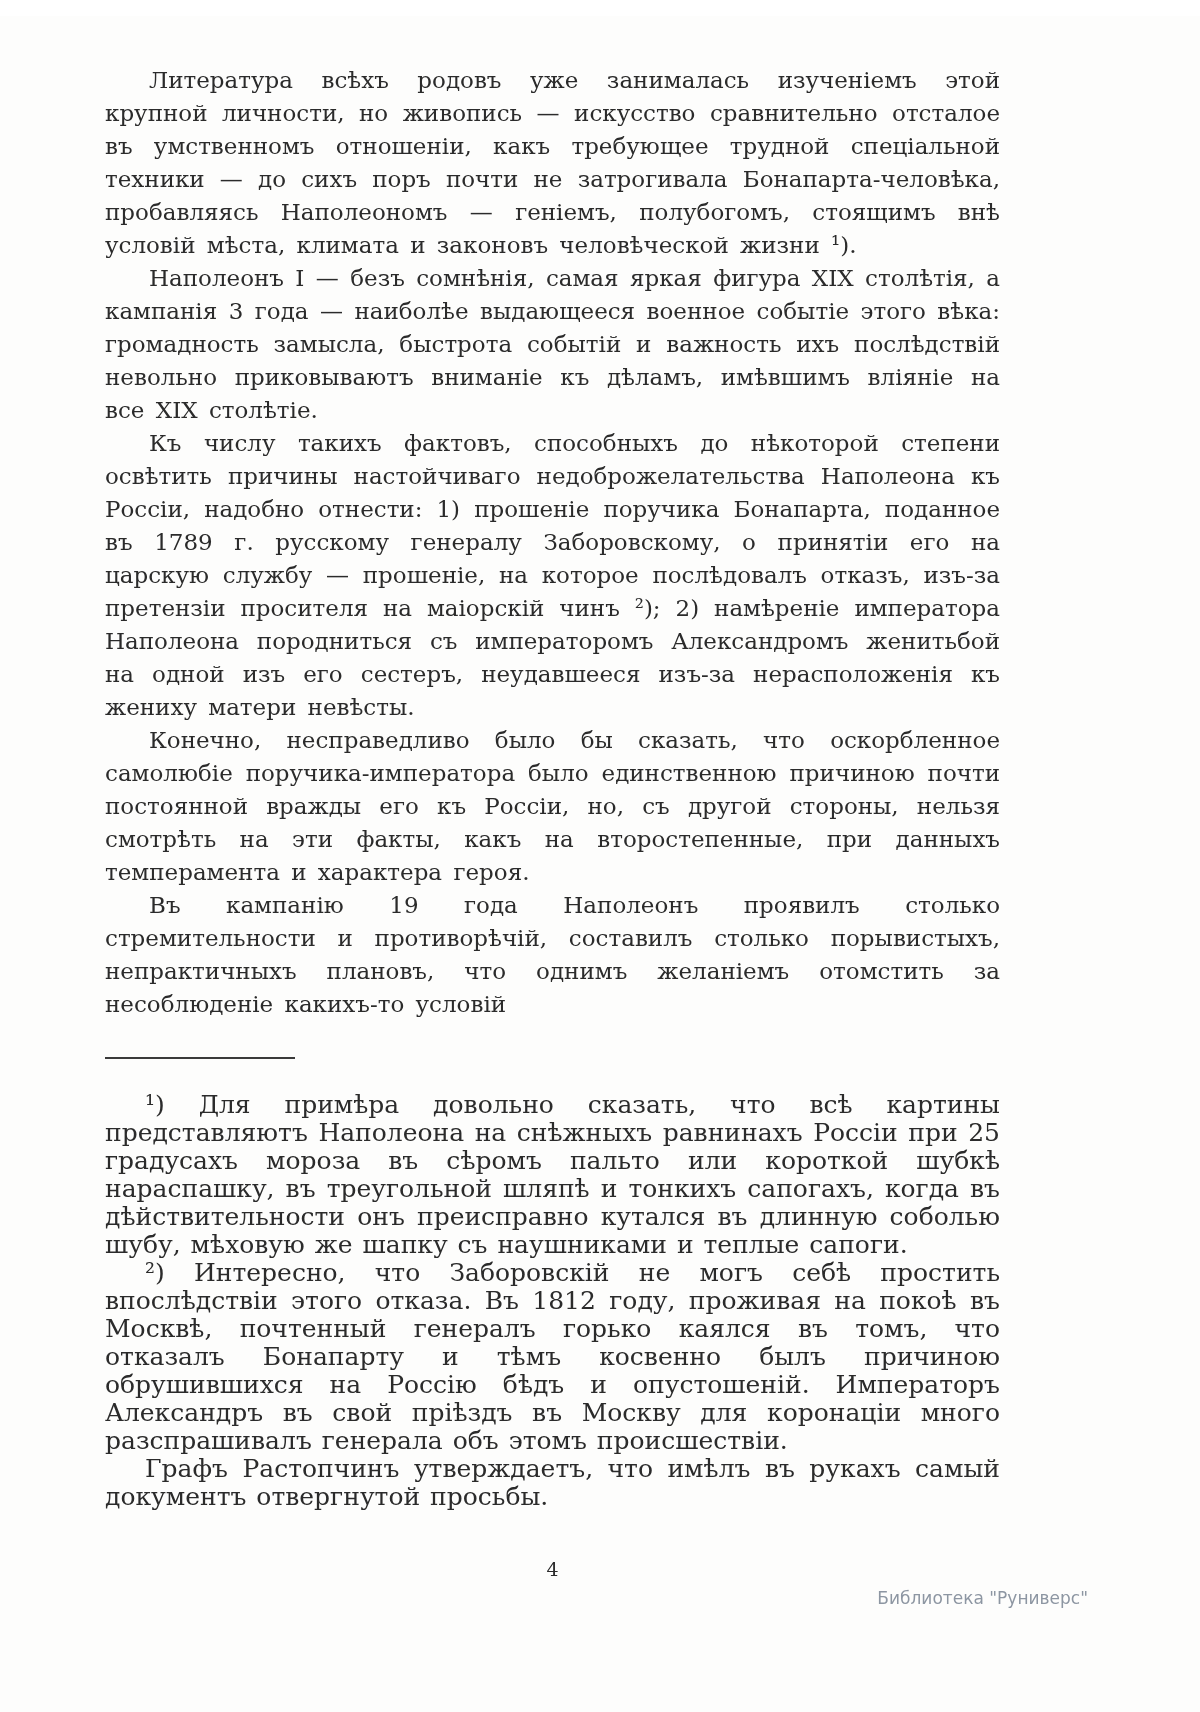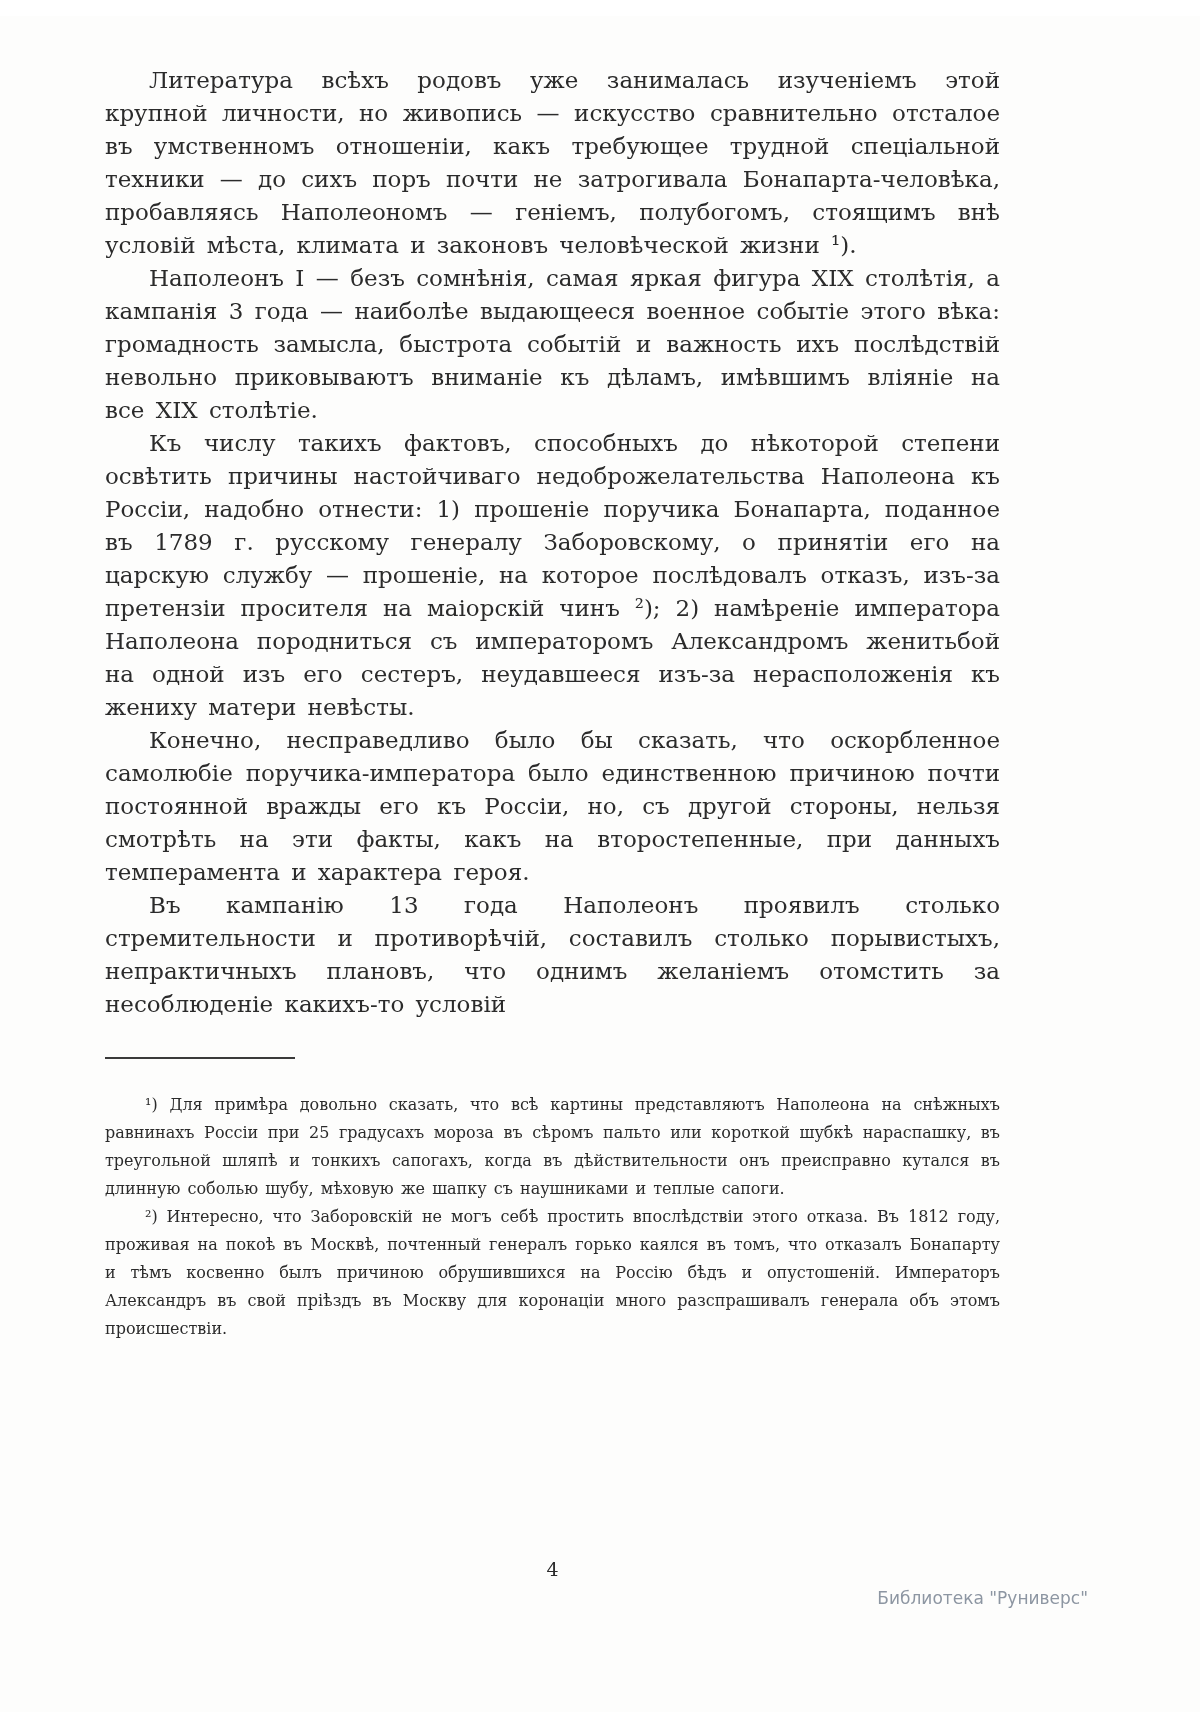--- a/index.html
+++ b/index.html
@@ -33,21 +33,21 @@
   }
   .fn-sep {
     width: 190px;
     height: 0;
     border: none;
     border-top: 2px solid #3a3a3a;
     margin: 36px 0 32px 0;
   }
   .footnote {
     margin: 0;
-    font-size: 16px;
+    font-size: 25px;
     line-height: 28px;
     text-align: justify;
     text-indent: 40px;
     word-spacing: 2px;
   }
   .page-number {
     position: absolute;
     left: 105px;
     top: 1542px;
     width: 895px;
@@ -69,27 +69,28 @@
 <body>
 
 <div class="page">
 
   <div class="content">
 
     <p class="para">Литература всѣхъ родовъ уже занималась изученіемъ этой крупной личности, но живопись — искусство сравнительно отсталое въ умственномъ отношеніи, какъ требующее трудной спеціальной техники — до сихъ поръ почти не затрогивала Бонапарта-человѣка, пробавляясь Наполеономъ — геніемъ, полубогомъ, стоящимъ внѣ условій мѣста, климата и законовъ человѣческой жизни ¹).</p>
     <p class="para">Наполеонъ I — безъ сомнѣнія, самая яркая фигура XIX столѣтія, а кампанія 3 года — наиболѣе выдающееся военное событіе этого вѣка: громадность замысла, быстрота событій и важность ихъ послѣдствій невольно приковываютъ вниманіе къ дѣламъ, имѣвшимъ вліяніе на все XIX столѣтіе.</p>
     <p class="para">Къ числу такихъ фактовъ, способныхъ до нѣкоторой степени освѣтить причины настойчиваго недоброжелательства Наполеона къ Россіи, надобно отнести: 1) прошеніе поручика Бонапарта, поданное въ 1789 г. русскому генералу Заборовскому, о принятіи его на царскую службу — прошеніе, на которое послѣдовалъ отказъ, изъ-за претензіи просителя на маіорскій чинъ ²); 2) намѣреніе императора Наполеона породниться съ императоромъ Александромъ женитьбой на одной изъ его сестеръ, неудавшееся изъ-за нерасположенія къ жениху матери невѣсты.</p>
     <p class="para">Конечно, несправедливо было бы сказать, что оскорбленное самолюбіе поручика-императора было единственною причиною почти постоянной вражды его къ Россіи, но, съ другой стороны, нельзя смотрѣть на эти факты, какъ на второстепенные, при данныхъ темперамента и характера героя.</p>
-    <p class="para">Въ кампанію 13 года Наполеонъ проявилъ столько стремительности и противорѣчій, составилъ столько порывистыхъ, непрактичныхъ плановъ, что однимъ желаніемъ отомстить за несоблюденіе какихъ-то условій</p>
+    <p class="para">Въ кампанію 19 года Наполеонъ проявилъ столько стремительности и противорѣчій, составилъ столько порывистыхъ, непрактичныхъ плановъ, что однимъ желаніемъ отомстить за несоблюденіе какихъ-то условій</p>
 
     <hr class="fn-sep">
 
     <div class="footnotes">
       <p class="footnote">¹) Для примѣра довольно сказать, что всѣ картины представляютъ Наполеона на снѣжныхъ равнинахъ Россіи при 25 градусахъ мороза въ сѣромъ пальто или короткой шубкѣ нараспашку, въ треугольной шляпѣ и тонкихъ сапогахъ, когда въ дѣйствительности онъ преисправно кутался въ длинную соболью шубу, мѣховую же шапку съ наушниками и теплые сапоги.</p>
       <p class="footnote">²) Интересно, что Заборовскій не могъ себѣ простить впослѣдствіи этого отказа. Въ 1812 году, проживая на покоѣ въ Москвѣ, почтенный генералъ горько каялся въ томъ, что отказалъ Бонапарту и тѣмъ косвенно былъ причиною обрушившихся на Россію бѣдъ и опустошеній. Императоръ Александръ въ свой пріѣздъ въ Москву для коронаціи много разспрашивалъ генерала объ этомъ происшествіи.</p>
+      <p class="footnote">Графъ Растопчинъ утверждаетъ, что имѣлъ въ рукахъ самый документъ отвергнутой просьбы.</p>
     </div>
 
   </div>
 
   <div class="page-number">4</div>
 
   <div class="watermark">Библиотека "Руниверс"</div>
 
 </div>
 

